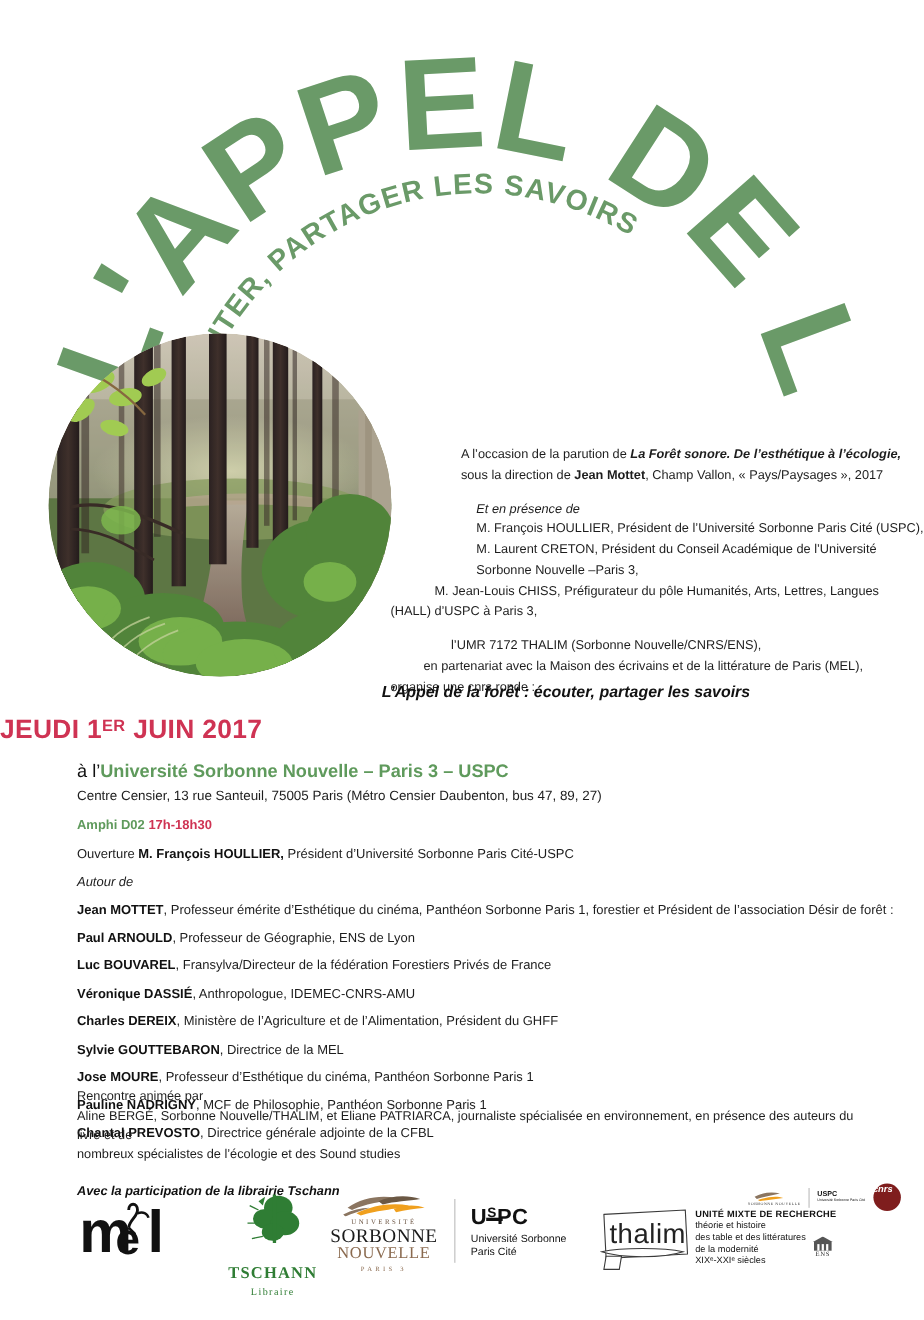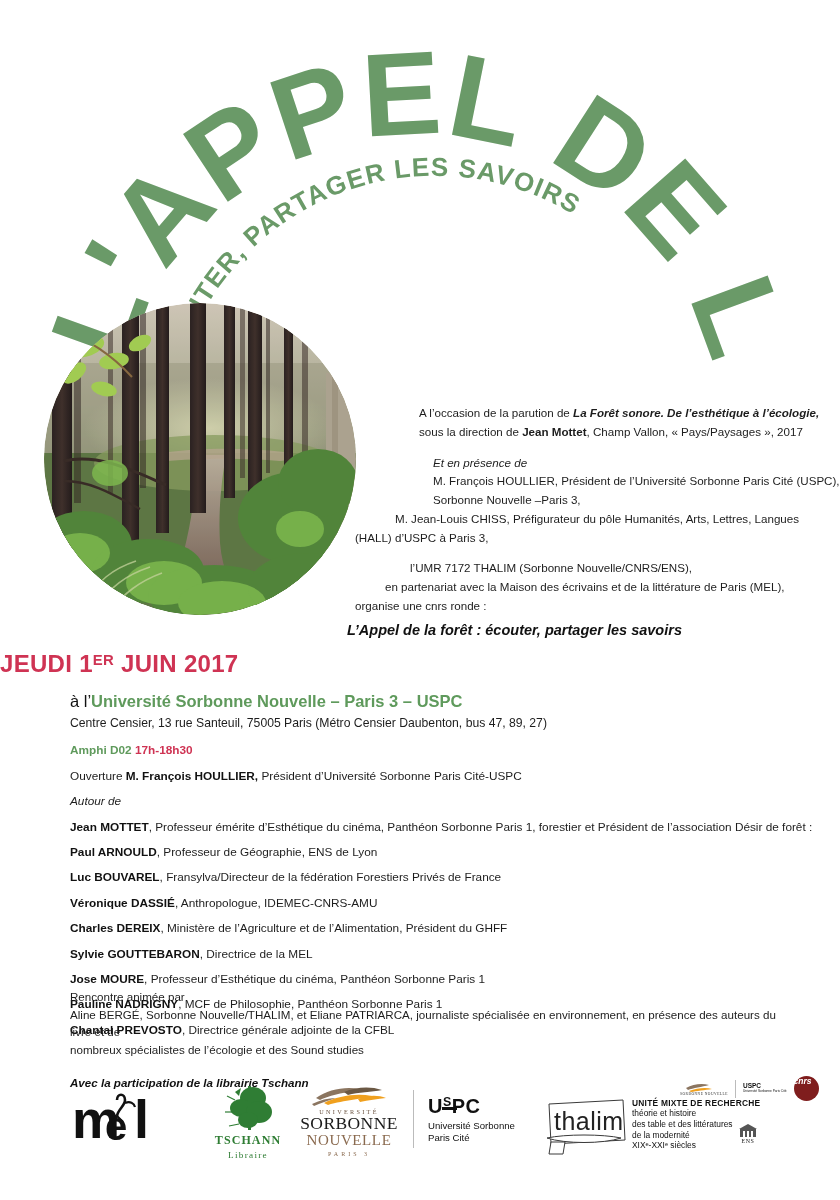--- a/index.html
+++ b/index.html
@@ -140,22 +140,22 @@
     left: 0; top: 1072px;
     width: 840px; height: 118px;
   }
   .logo { position: absolute; }
   .logo svg, .logo div { display: block; }
 
   
   #logo-mel { left: 72px; top: 18px; }
   
   #logo-tschann { left: 205px; top: 10px; text-align: center; width: 86px; }
-  .tschann-name { font-family: "Liberation Serif", serif; font-size: 12px;
-    font-weight: bold; letter-spacing: 1.1px; color: #2f7d34; margin-top: 1px; }
+  .tschann-name { font-family: "Liberation Serif", serif; font-size: 15px;
+    font-weight: bold; letter-spacing: 1.1px; color: #2f7d34; margin-top: 18px; }
   .tschann-sub  { font-family: "Liberation Serif", serif; font-size: 9.2px;
     letter-spacing: 1.3px; color: #2f7d34; margin-top: 2px; }
   
   #logo-sorbonne { left: 294px; top: 12px; width: 110px; text-align: center; }
   .sorb-univ { font-family: "Liberation Serif", serif; font-size: 6.2px;
     letter-spacing: 2.3px; color: #6b5442; margin-top: 2px; }
   .sorb-main { font-family: "Liberation Serif", serif; font-size: 17.5px;
     letter-spacing: 0.4px; color: #1a1a1a; line-height: 1.02; }
   .sorb-nouv { font-family: "Liberation Serif", serif; font-size: 15px;
     letter-spacing: 0.6px; color: #8a6a4f; line-height: 1.05; }
@@ -306,20 +306,21 @@
 <div id="intro-block">
   <div class="ln i1">
     <span>A l’occasion de la parution de </span><span class="bi">La Forêt sonore. De l’esthétique à l’écologie,</span>
   </div>
   <div class="ln i1">
     <span>sous la direction de </span><span class="b">Jean Mottet</span><span>, Champ Vallon, « Pays/Paysages », 2017</span>
   </div>
   <div class="spacer-sm"></div>
   <div class="ln i2 it">Et en présence de</div>
   <div class="ln i2">M. François HOULLIER, Président de l’Université Sorbonne Paris Cité (USPC),</div>
+  <div class="ln i2">M. Laurent CRETON, Président du Conseil Académique de l’Université</div>
   <div class="ln i2">Sorbonne Nouvelle –Paris 3,</div>
   <div class="ln i5">M. Jean-Louis CHISS, Préfigurateur du pôle Humanités, Arts, Lettres, Langues</div>
   <div class="ln i7">(HALL) d’USPC à Paris 3,</div>
   <div class="spacer-sm"></div>
   <div class="ln i4">l’UMR 7172 THALIM (Sorbonne Nouvelle/CNRS/ENS),</div>
   <div class="ln i6">en partenariat avec la Maison des écrivains et de la littérature de Paris (MEL),</div>
   <div class="ln i7">organise une cnrs ronde :</div>
 </div>
 
 <div id="round-table-title">L’Appel de la forêt : écouter, partager les savoirs</div>

